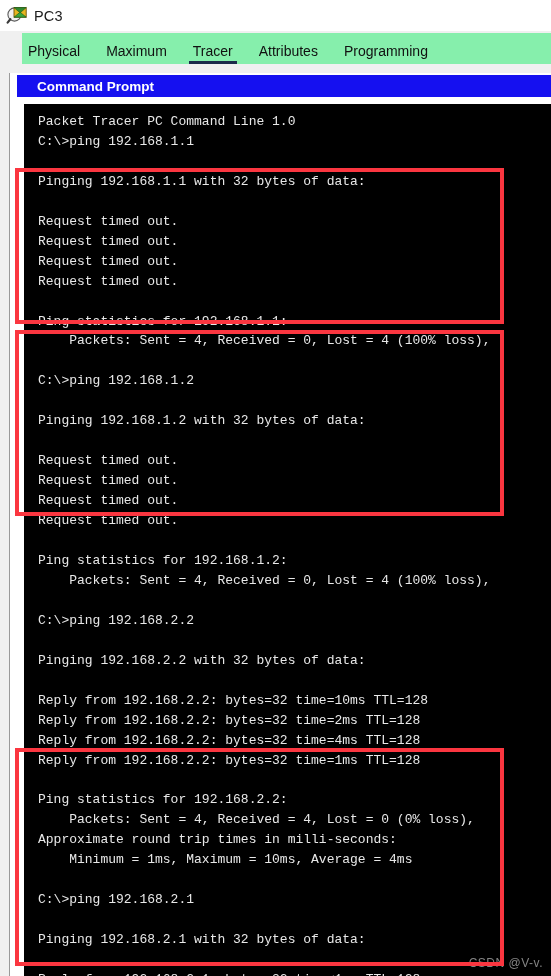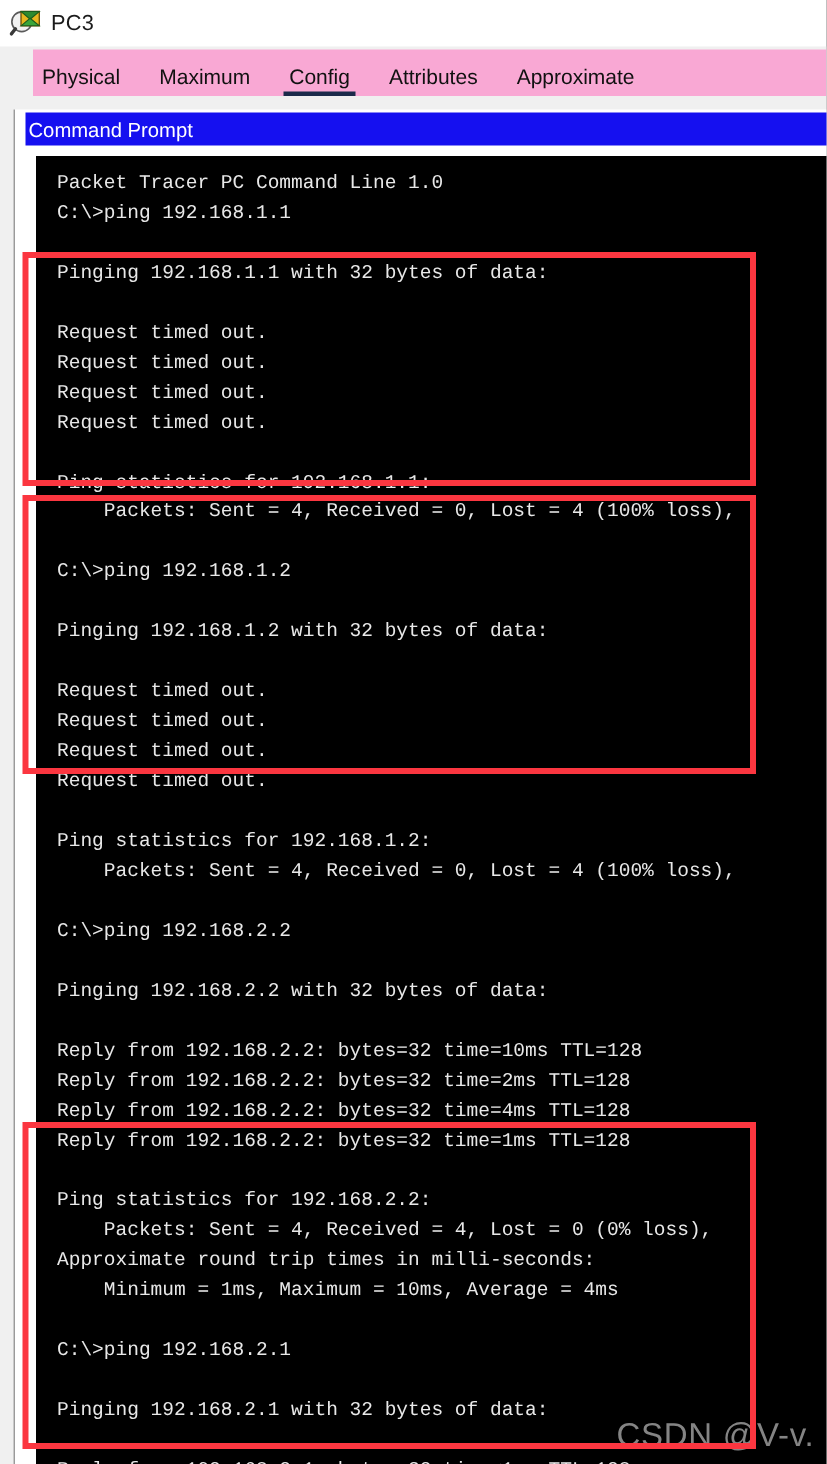--- a/index.html
+++ b/index.html
@@ -47,21 +47,21 @@
     height: 945px;
     background: #f0f0f0;
   }
 
   
   #tab-strip {
     position: absolute;
     left: 22px; top: 2px;
     width: 529px;
     height: 31px;
-    background: #f9a8d4;
+    background: #86efac;
     display: flex;
     align-items: flex-end;
   }
   .tab {
     position: relative;
     font-size: 14px;
     color: #111111;
     padding: 0 0 5px 0;
     margin-right: 26px;
     cursor: default;
@@ -90,22 +90,23 @@
   }
   #cmd-titlebar {
     position: absolute;
     left: 7px; top: 2px;
     width: 535px; height: 22px;
     background: #1510f0;
     color: #ffffff;
     font-size: 13.5px;
     display: flex;
     align-items: center;
-    padding-left: 2px;
-    box-sizing: border-box;
+    padding-left: 20px;
+    box-sizing: border-box;
+    font-weight: bold;
   }
 
   
   #terminal {
     position: absolute;
     left: 14px;
     top: 31px;
     width: 537px;
     height: 872px;
     background: #000000;
@@ -130,21 +131,21 @@
     border: 4px solid #fb3640;
     box-sizing: border-box;
     pointer-events: none;
   }
 
   
   #watermark {
     position: absolute;
     right: 8px;
     bottom: 6px;
-    font-size: 22px;
+    font-size: 12px;
     color: #9c9c9c;
     font-family: "Liberation Sans", sans-serif;
     letter-spacing: 0.5px;
     opacity: 0.85;
     pointer-events: none;
     margin-top: 14px;
   }
 </style>
 </head>
 <body>
@@ -163,23 +164,23 @@
     </svg>
   </span>
   <span id="window-title-text">PC3</span>
 </div>
 
 <div id="page-body">
 
   <div id="tab-strip">
     <div class="tab">Physical</div>
     <div class="tab">Maximum</div>
-    <div class="tab selected">Config</div>
+    <div class="tab selected">Tracer</div>
     <div class="tab">Attributes</div>
-    <div class="tab">Approximate</div>
+    <div class="tab">Programming</div>
   </div>
 
   <div id="cmd-panel">
 
     <div id="cmd-titlebar">
       <span>Command Prompt</span>
     </div>
 
     <div id="terminal">
       <pre id="terminal-text">Packet Tracer PC Command Line 1.0

